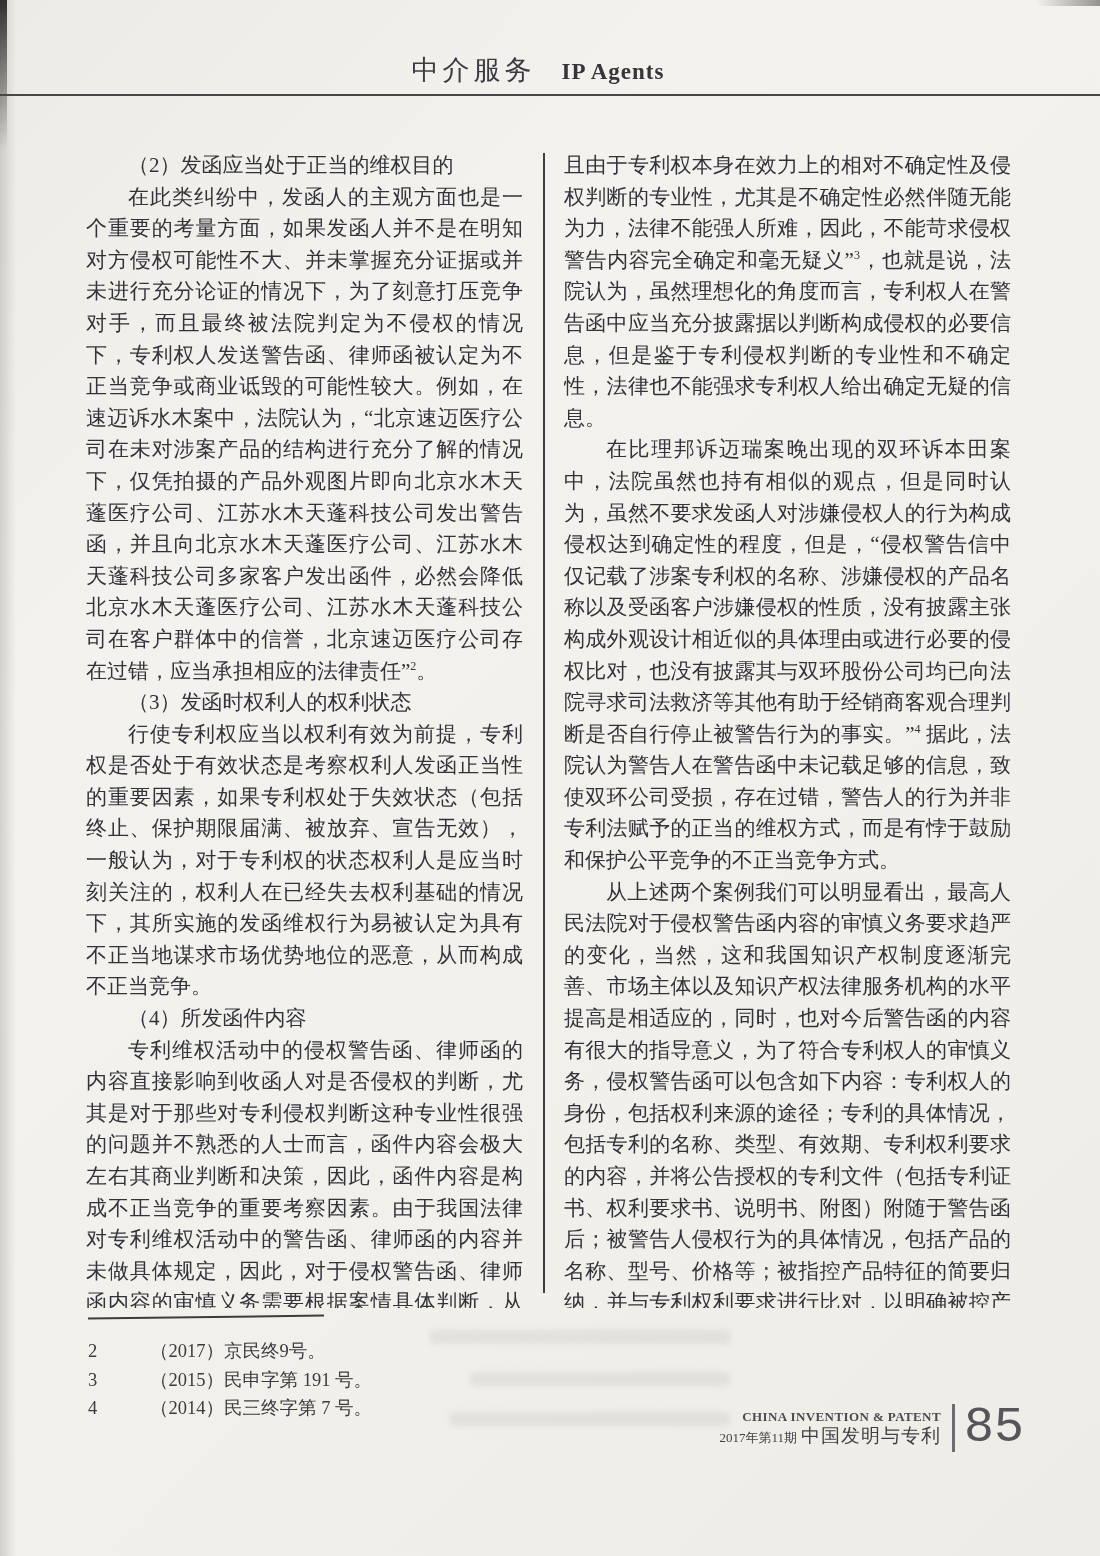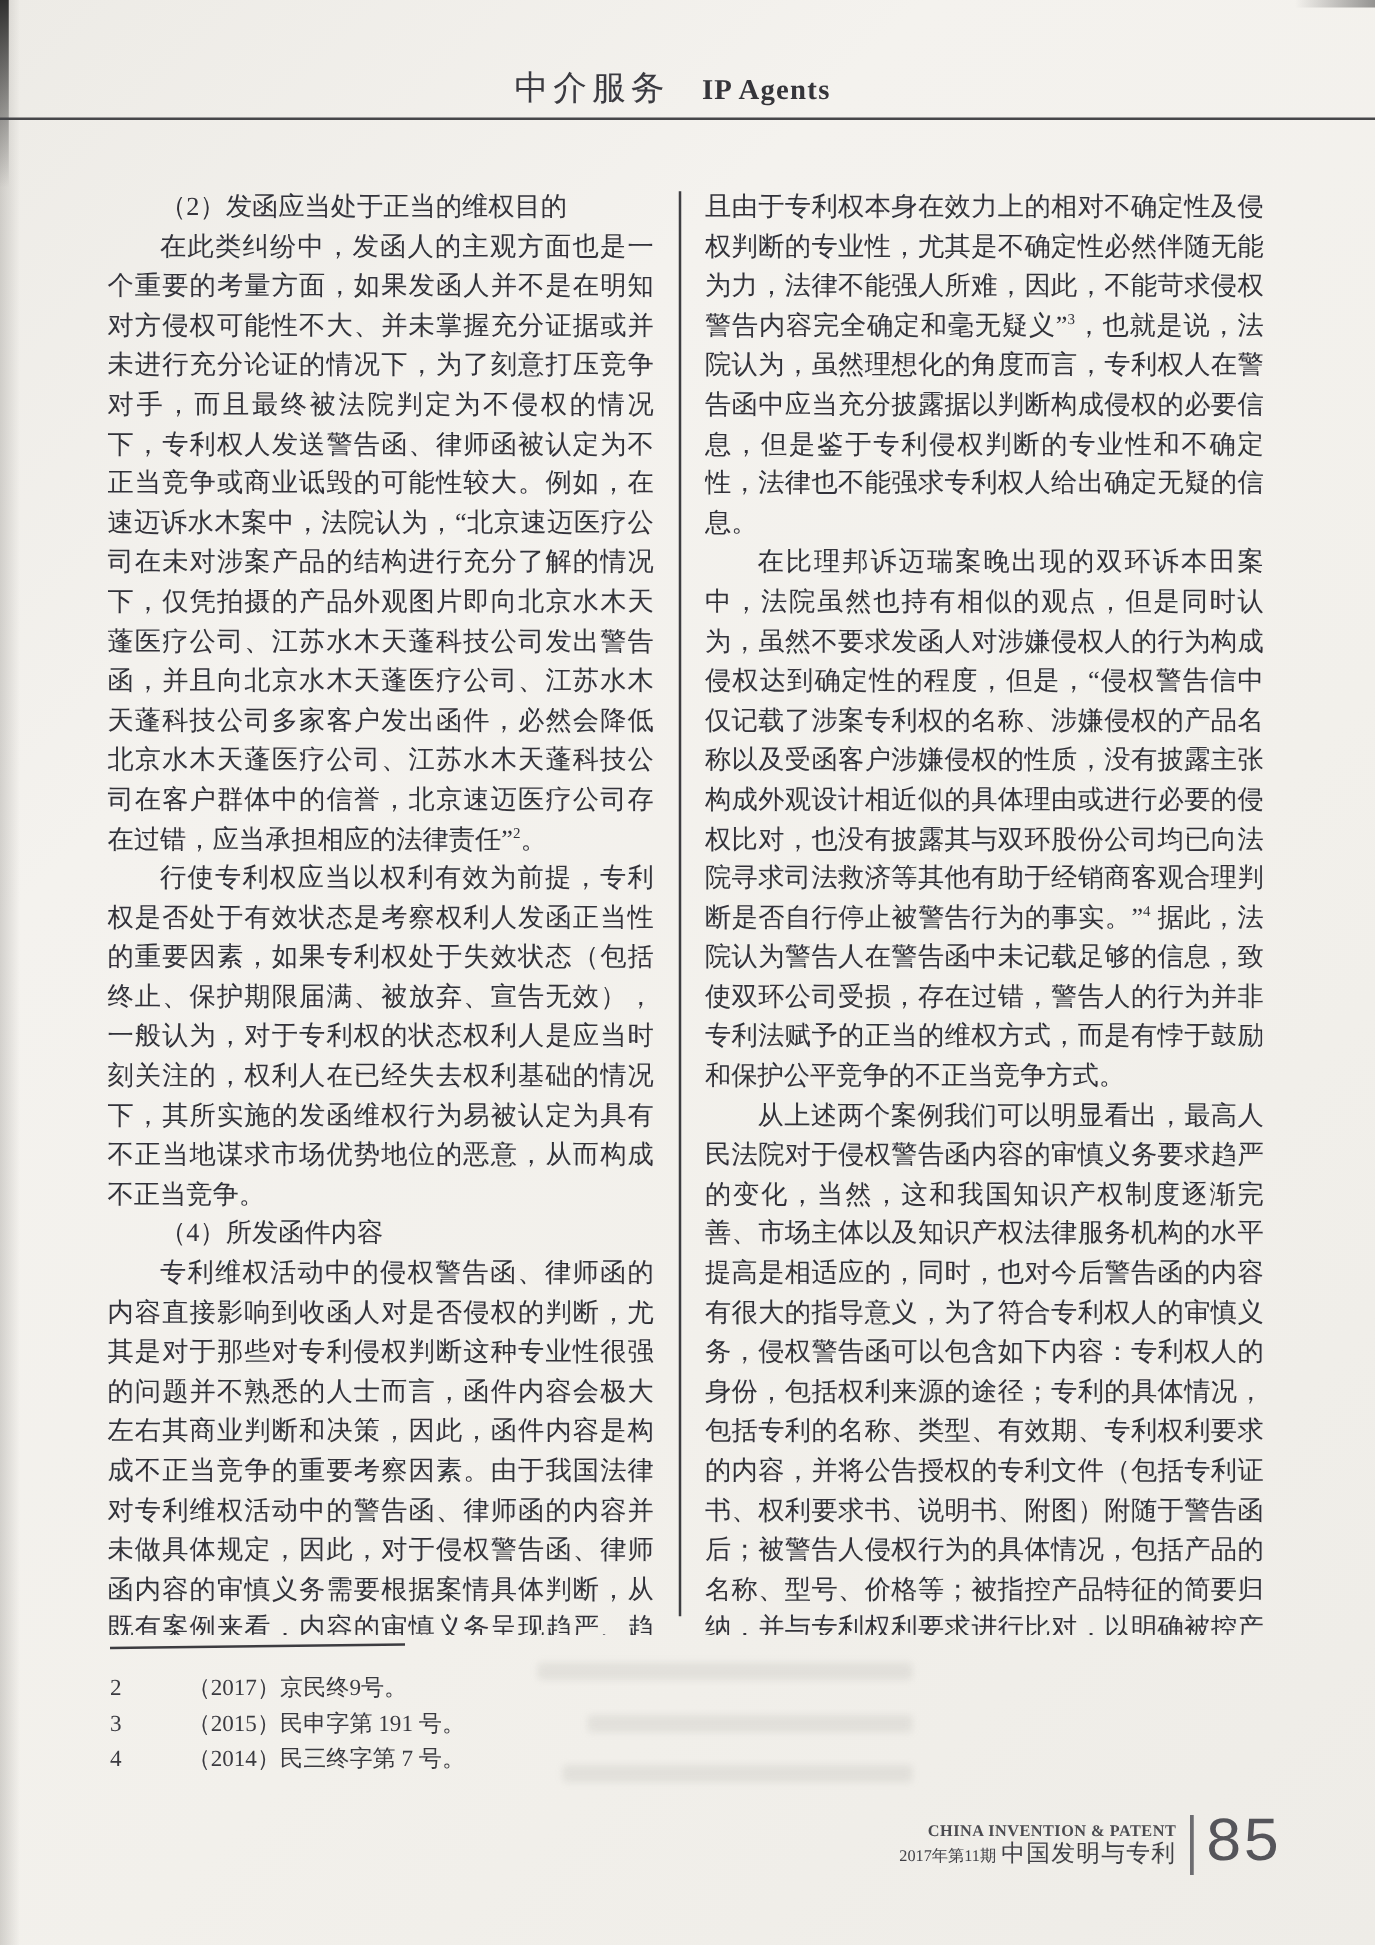--- a/index.html
+++ b/index.html
@@ -39,21 +39,21 @@
 
   
   .footnote-rule{position:absolute;left:88px;top:1316px;width:236px;height:2px;
     background:#3c3c40;transform:rotate(-0.7deg);}
   .footnotes{position:absolute;left:88px;top:1337px;width:430px;}
   .fn-row{display:flex;font-size:18.5px;line-height:28.5px;color:#3a3a40;}
   .fn-num{width:62px;flex:0 0 62px;}
   .fn-text{flex:1;}
 
   
-  .footer{position:absolute;right:76px;top:1452px;display:flex;align-items:center;}
+  .footer{position:absolute;right:76px;top:1404px;display:flex;align-items:center;}
   .footer-lines{text-align:right;line-height:1.15;}
   .footer-en{font-size:13px;font-weight:bold;letter-spacing:0.4px;color:#4b4b50;}
   .footer-cnline{white-space:nowrap;color:#3f3f45;}
   .footer-issue{font-size:13px;font-weight:normal;}
   .footer-cn{font-size:19px;font-weight:normal;letter-spacing:1px;}
   .footer-bar{width:3px;height:48px;background:#6d6d71;margin:0 9px 0 11px;}
   .footer-page{font-family:Liberation Mono, monospace;
     font-size:50px;color:#55555a;line-height:48px;}
 </style>
 </head>
@@ -69,20 +69,21 @@
   <div class="bleed" style="left:450px;top:1412px;width:280px;height:14px;"></div>
 
   <div class="header">
     <span class="cn">中介服务</span><span class="en">IP Agents</span>
   </div>
   <div class="header-rule"></div>
 
   <div class="col col-left" id="col-left">
       <p class="indent">（2）发函应当处于正当的维权目的</p>
       <p class="indent">在此类纠纷中，发函人的主观方面也是一个重要的考量方面，如果发函人并不是在明知对方侵权可能性不大、并未掌握充分证据或并未进行充分论证的情况下，为了刻意打压竞争对手，而且最终被法院判定为不侵权的情况下，专利权人发送警告函、律师函被认定为不正当竞争或商业诋毁的可能性较大。例如，在速迈诉水木案中，法院认为，“北京速迈医疗公司在未对涉案产品的结构进行充分了解的情况下，仅凭拍摄的产品外观图片即向北京水木天蓬医疗公司、江苏水木天蓬科技公司发出警告函，并且向北京水木天蓬医疗公司、江苏水木天蓬科技公司多家客户发出函件，必然会降低北京水木天蓬医疗公司、江苏水木天蓬科技公司在客户群体中的信誉，北京速迈医疗公司存在过错，应当承担相应的法律责任”<sup>2</sup>。</p>
+      <p class="indent">（3）发函时权利人的权利状态</p>
       <p class="indent">行使专利权应当以权利有效为前提，专利权是否处于有效状态是考察权利人发函正当性的重要因素，如果专利权处于失效状态（包括终止、保护期限届满、被放弃、宣告无效），一般认为，对于专利权的状态权利人是应当时刻关注的，权利人在已经失去权利基础的情况下，其所实施的发函维权行为易被认定为具有不正当地谋求市场优势地位的恶意，从而构成不正当竞争。</p>
       <p class="indent">（4）所发函件内容</p>
       <p class="indent">专利维权活动中的侵权警告函、律师函的内容直接影响到收函人对是否侵权的判断，尤其是对于那些对专利侵权判断这种专业性很强的问题并不熟悉的人士而言，函件内容会极大左右其商业判断和决策，因此，函件内容是构成不正当竞争的重要考察因素。由于我国法律对专利维权活动中的警告函、律师函的内容并未做具体规定，因此，对于侵权警告函、律师函内容的审慎义务需要根据案情具体判断，从既有案例来看，内容的审慎义务呈现趋严、趋详细、趋专业的发展方向。</p>
     </div>
   <div class="col-divider"></div>
   <div class="col col-right" id="col-right">
       <p class="">且由于专利权本身在效力上的相对不确定性及侵权判断的专业性，尤其是不确定性必然伴随无能为力，法律不能强人所难，因此，不能苛求侵权警告内容完全确定和毫无疑义”<sup>3</sup>，也就是说，法院认为，虽然理想化的角度而言，专利权人在警告函中应当充分披露据以判断构成侵权的必要信息，但是鉴于专利侵权判断的专业性和不确定性，法律也不能强求专利权人给出确定无疑的信息。</p>
       <p class="indent">在比理邦诉迈瑞案晚出现的双环诉本田案中，法院虽然也持有相似的观点，但是同时认为，虽然不要求发函人对涉嫌侵权人的行为构成侵权达到确定性的程度，但是，“侵权警告信中仅记载了涉案专利权的名称、涉嫌侵权的产品名称以及受函客户涉嫌侵权的性质，没有披露主张构成外观设计相近似的具体理由或进行必要的侵权比对，也没有披露其与双环股份公司均已向法院寻求司法救济等其他有助于经销商客观合理判断是否自行停止被警告行为的事实。”<sup>4</sup> 据此，法院认为警告人在警告函中未记载足够的信息，致使双环公司受损，存在过错，警告人的行为并非专利法赋予的正当的维权方式，而是有悖于鼓励和保护公平竞争的不正当竞争方式。</p>
       <p class="indent">从上述两个案例我们可以明显看出，最高人民法院对于侵权警告函内容的审慎义务要求趋严的变化，当然，这和我国知识产权制度逐渐完善、市场主体以及知识产权法律服务机构的水平提高是相适应的，同时，也对今后警告函的内容有很大的指导意义，为了符合专利权人的审慎义务，侵权警告函可以包含如下内容：专利权人的身份，包括权利来源的途径；专利的具体情况，包括专利的名称、类型、有效期、专利权利要求的内容，并将公告授权的专利文件（包括专利证书、权利要求书、说明书、附图）附随于警告函后；被警告人侵权行为的具体情况，包括产品的名称、型号、价格等；被指控产品特征的简要归纳，并与专利权利要求进行比对，以明确被控产品落入了专利权的保护范围；纠纷各方已采取的救济途径；告知被警告人必须立即停止侵犯专利权的行为，并阐明被警告人所将要</p>
     </div>

